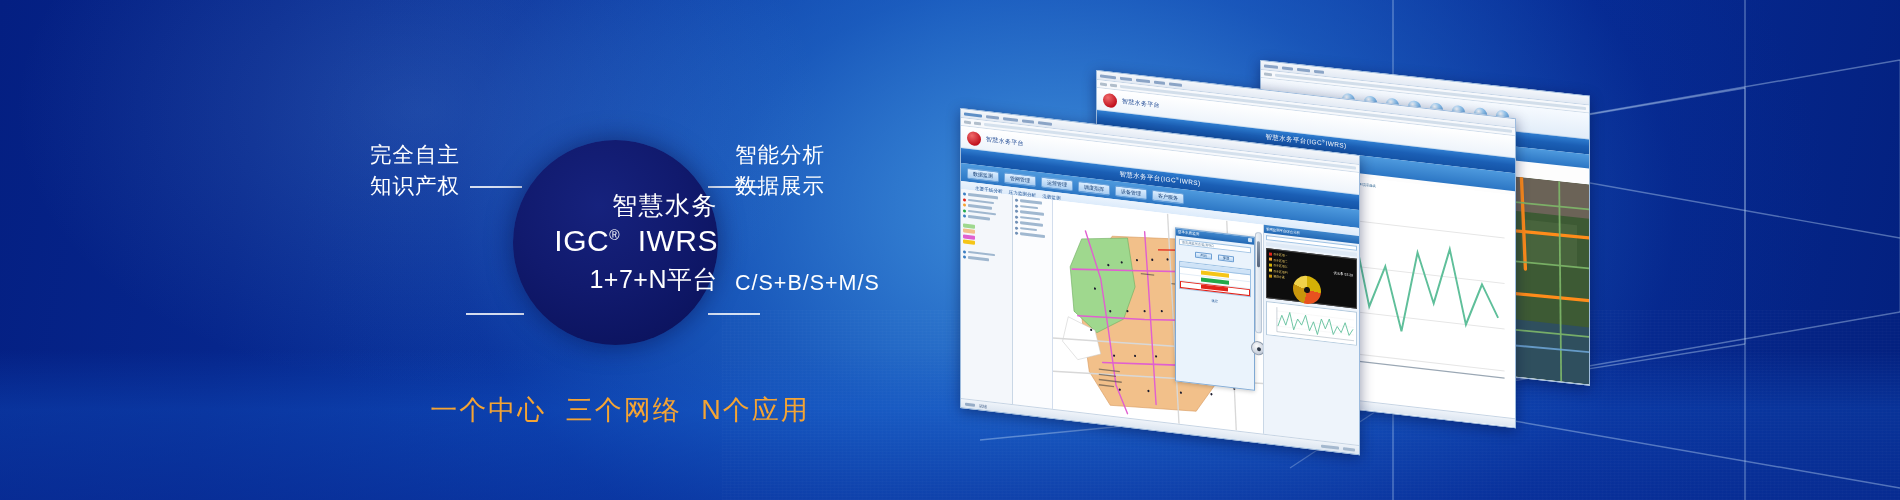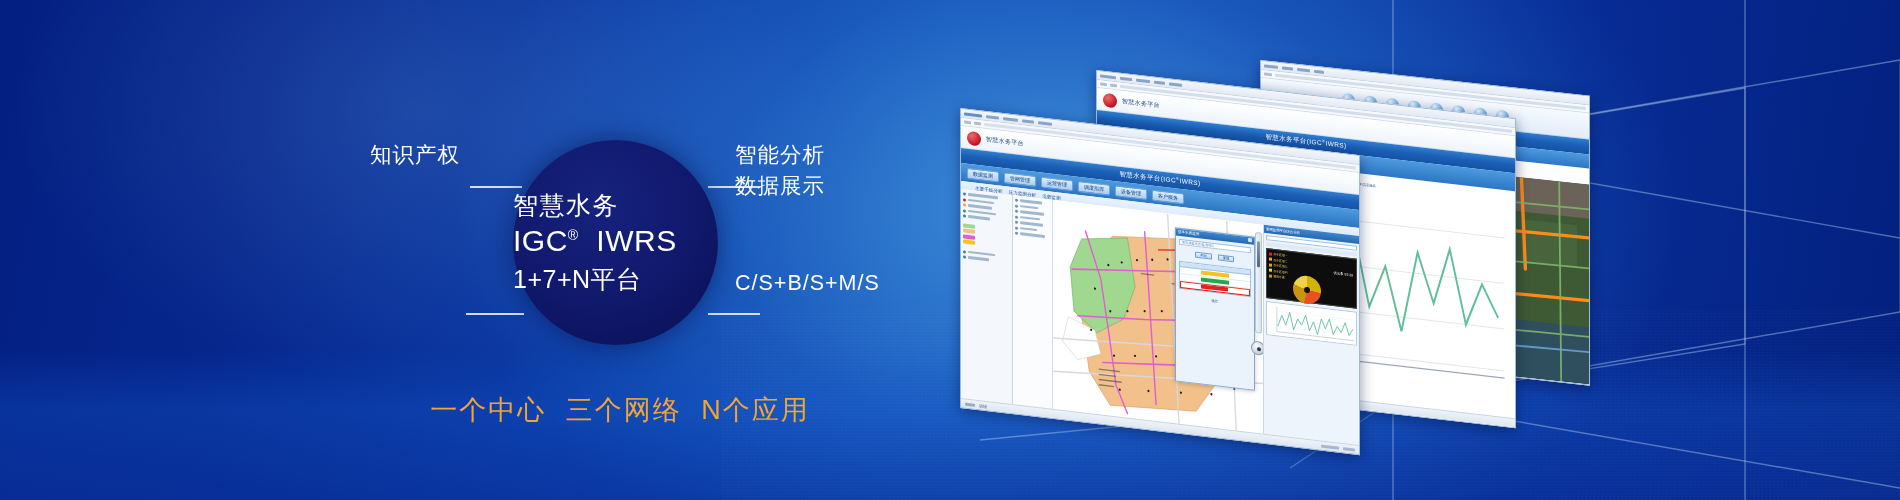--- a/index.html
+++ b/index.html
@@ -39,21 +39,21 @@
   #grid { position:absolute; inset:0; width:1900px; height:500px; pointer-events:none; }
 
   
   #infoblock { position:absolute; left:0; top:0; width:1000px; height:500px; }
 
   .circle {
     position:absolute; left:513px; top:140px; width:205px; height:205px;
     border-radius:50%;
     background:radial-gradient(circle at 42% 32%, #16227d 0%, #111a6e 45%, #0c1460 78%, #0a1156 100%);
     box-shadow:0 0 26px rgba(5,12,70,.55);
-    display:flex; flex-direction:column; align-items:flex-start; justify-content:center;
+    display:flex; flex-direction:column; align-items:flex-end; justify-content:center;
     color:#ffffff; text-align:center;
   }
   .circle .c-cn   { font-size:25px; letter-spacing:1.5px; line-height:1.26; font-weight:400; }
   .circle .c-en   { font-size:30px; letter-spacing:.5px; line-height:1.3; font-weight:400; white-space:nowrap; }
   .circle .c-en sup { font-size:14px; vertical-align:super; }
   .circle .c-plat { font-size:25px; letter-spacing:.5px; line-height:1.3; margin-top:3px; font-weight:400; }
 
   .feat { position:absolute; color:#ffffff; font-size:21.5px; line-height:1.42; letter-spacing:1px; white-space:nowrap; }
   .feat .l2 { display:block; }
   .feat-tl { left:300px; top:140px; text-align:right; width:160px; }
@@ -205,20 +205,21 @@
 
     <div class="circle">
       <div class="c-cn">智慧水务</div>
       <div class="c-en">
         <span>IGC</span><sup>®</sup>&nbsp;&nbsp;<span>IWRS</span>
       </div>
       <div class="c-plat">1+7+N平台</div>
     </div>
 
     <div class="feat feat-tl">
+      <span class="l2">完全自主</span>
       <span class="l2">知识产权</span>
     </div>
 
 
     <div class="feat feat-tr">
       <span class="l2">智能分析</span>
       <span class="l2">数据展示</span>
     </div>
 
     <div class="feat feat-br">

